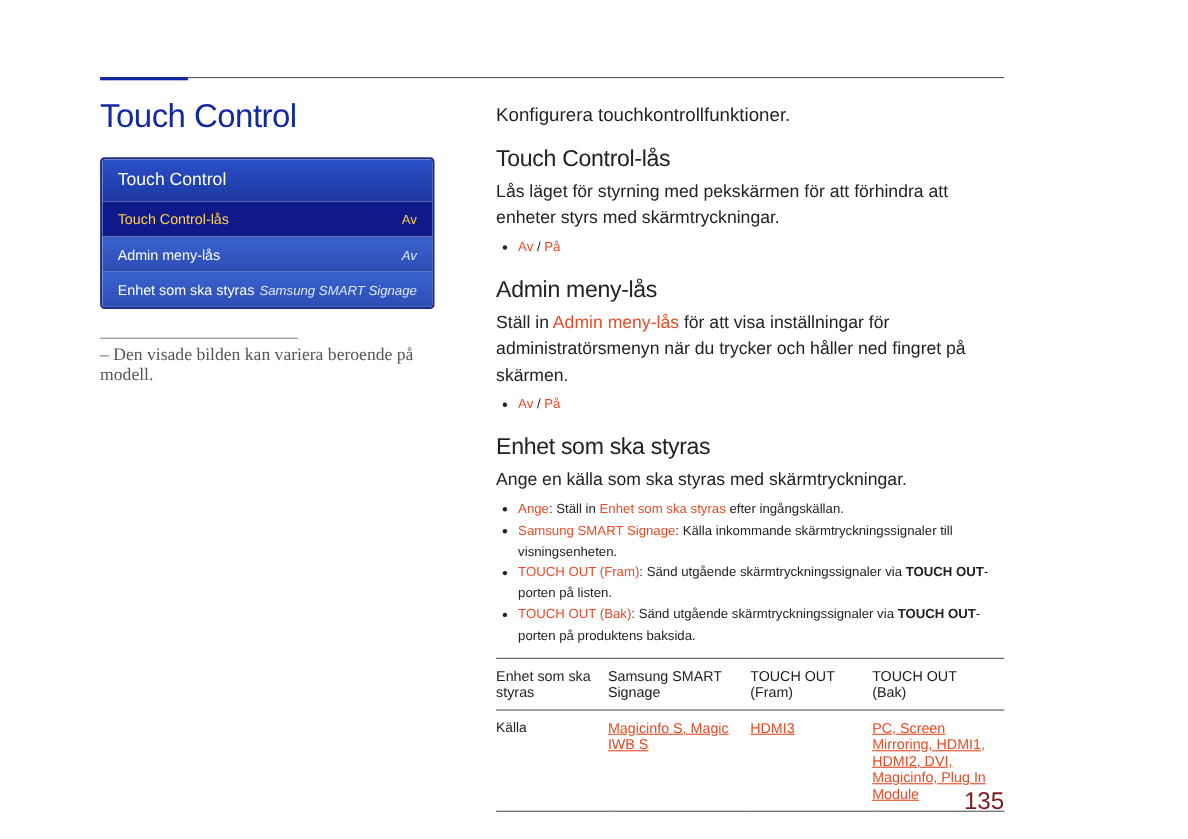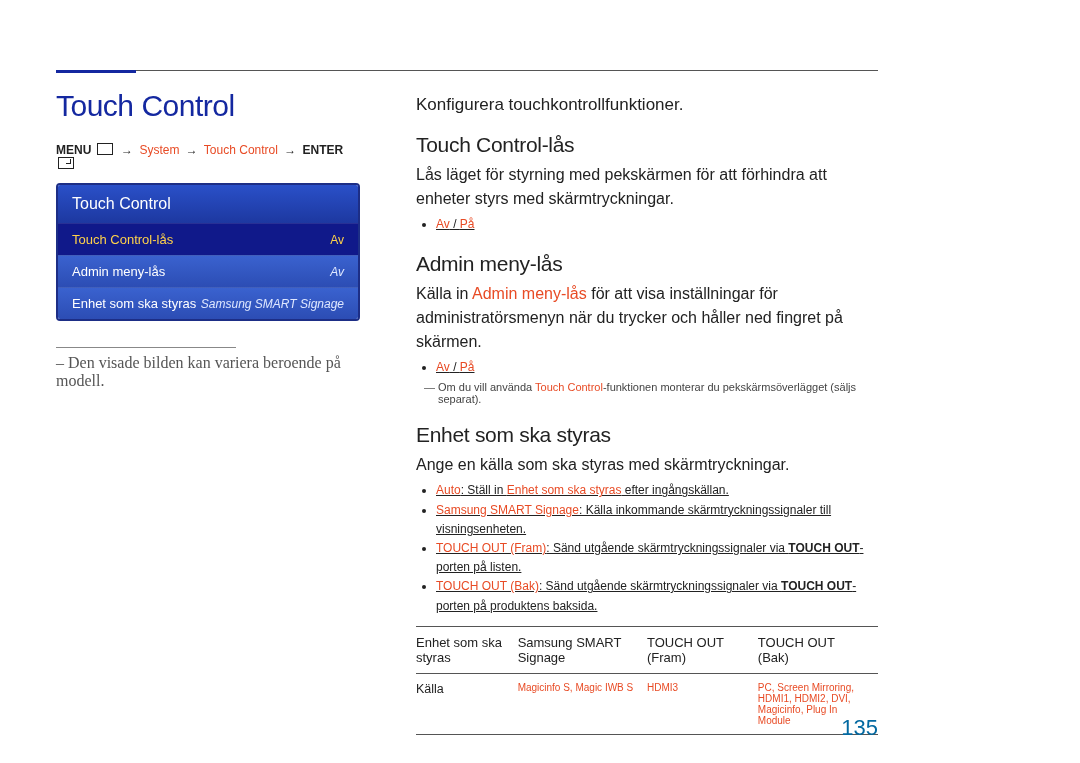--- a/index.html
+++ b/index.html
@@ -10,20 +10,21 @@
     font-family: Arial, Helvetica, sans-serif;
     color: #222;
     background: #fff;
   }
   .page {
     box-sizing: border-box;
     width: 926px;
     height: 763px;
     padding: 40px 48px 26px 56px;
     position: relative;
+    margin-left: 35px;
   }
   .top-rule {
     border-top: 1px solid #555;
     margin: 30px 0 18px 0;
   }
   .accent-bar {
     width: 80px;
     height: 3px;
     background: #1428a0;
     position: absolute;
@@ -129,21 +130,20 @@
     letter-spacing: -0.3px;
   }
   .body-text {
     font-size: 16px;
     line-height: 1.5;
     margin: 4px 0;
   }
   ul.opts, ul.bullets {
     margin: 4px 0 4px 20px;
     padding: 0;
-    text-decoration: underline;
   }
   ul.opts li, ul.bullets li {
     font-size: 12px;
     line-height: 1.6;
     list-style: disc;
   }
   .red { color: #e84b25; }
   .bold { font-weight: 700; }
   .dash-note {
     font-size: 11px;
@@ -167,52 +167,41 @@
     text-align: left;
     padding: 8px 10px 8px 0;
     vertical-align: top;
     border-bottom: 1px solid #555;
   }
   table.src thead th {
     border-top: 1px solid #555;
     font-weight: 500;
     font-size: 13px;
   }
-  table.src tbody .red { font-size: 10px; }
+  table.src tbody .red { font-size: 13px; text-decoration: underline; }
   .page-number {
     position: absolute;
     right: 48px;
     bottom: 22px;
     font-size: 22px;
-    color: #0369a1;
+    color: #7f1d1d;
   }
 </style>
 </head>
 <body>
 
 <div class="page">
   <div class="accent-bar"></div>
   <div class="top-rule"></div>
 
   <div class="columns">
 
     <div class="left-col">
       <h1 class="page-title">Touch Control</h1>
 
-      <div class="menu-path">
-        <span class="bold">MENU</span>
-        <span class="icon-box"></span>
-        <span class="arrow">→</span>
-        <span class="red">System</span>
-        <span class="arrow">→</span>
-        <span class="red">Touch Control</span>
-        <span class="arrow">→</span>
-        <span class="bold">ENTER</span>
-        <span class="icon-box enter"></span>
-      </div>
 
       <div class="osd-frame">
         <div class="osd-title">Touch Control</div>
         <div class="osd-row selected">
           <span class="label">Touch Control-lås</span>
           <span class="val">Av</span>
         </div>
         <div class="osd-row normal">
           <span class="label">Admin meny-lås</span>
           <span class="val">Av</span>
@@ -233,36 +222,33 @@
       <h2 class="sec">Touch Control-lås</h2>
       <p class="body-text">Lås läget för styrning med pekskärmen för att förhindra att enheter styrs med skärmtryckningar.</p>
       <ul class="opts">
         <li>
           <span class="red">Av</span><span> / </span><span class="red">På</span>
         </li>
       </ul>
 
       <h2 class="sec">Admin meny-lås</h2>
       <p class="body-text">
-        <span>Källa in </span><span class="red">Admin meny-lås</span><span> för att visa inställningar för administratörsmenyn när du trycker och håller ned fingret på skärmen.</span>
+        <span>Ställ in </span><span class="red">Admin meny-lås</span><span> för att visa inställningar för administratörsmenyn när du trycker och håller ned fingret på skärmen.</span>
       </p>
       <ul class="opts">
         <li>
           <span class="red">Av</span><span> / </span><span class="red">På</span>
         </li>
       </ul>
-      <p class="dash-note">
-        <span>Om du vill använda </span><span class="red">Touch Control</span><span>-funktionen monterar du pekskärmsöverlägget (säljs separat).</span>
-      </p>
 
       <h2 class="sec">Enhet som ska styras</h2>
       <p class="body-text">Ange en källa som ska styras med skärmtryckningar.</p>
       <ul class="bullets">
         <li>
-          <span class="red">Auto</span><span>: Ställ in </span><span class="red">Enhet som ska styras</span><span> efter ingångskällan.</span>
+          <span class="red">Ange</span><span>: Ställ in </span><span class="red">Enhet som ska styras</span><span> efter ingångskällan.</span>
         </li>
         <li>
           <span class="red">Samsung SMART Signage</span><span>: Källa inkommande skärmtryckningssignaler till visningsenheten.</span>
         </li>
         <li>
           <span class="red">TOUCH OUT (Fram)</span><span>: Sänd utgående skärmtryckningssignaler via </span><span class="bold">TOUCH OUT</span><span>-porten på listen.</span>
         </li>
         <li>
           <span class="red">TOUCH OUT (Bak)</span><span>: Sänd utgående skärmtryckningssignaler via </span><span class="bold">TOUCH OUT</span><span>-porten på produktens baksida.</span>
         </li>

